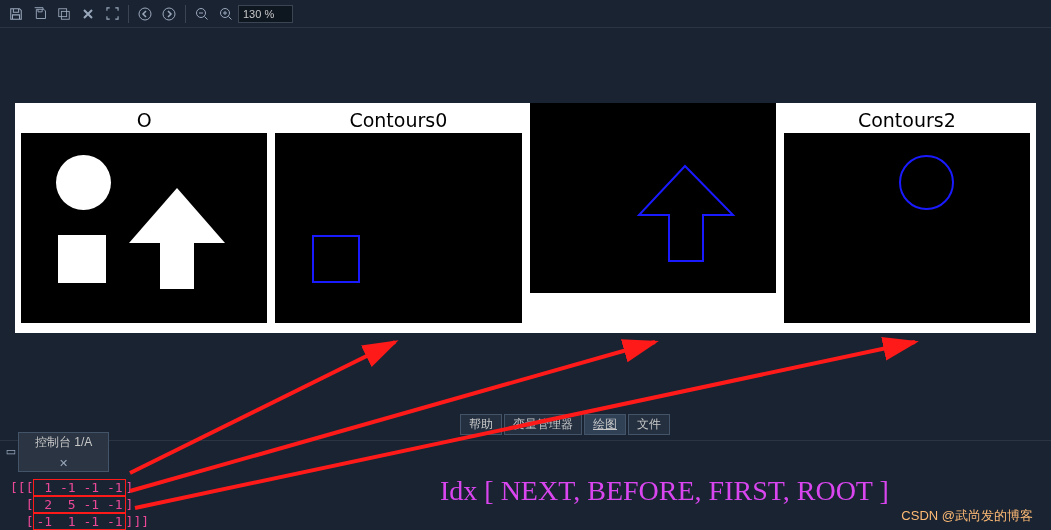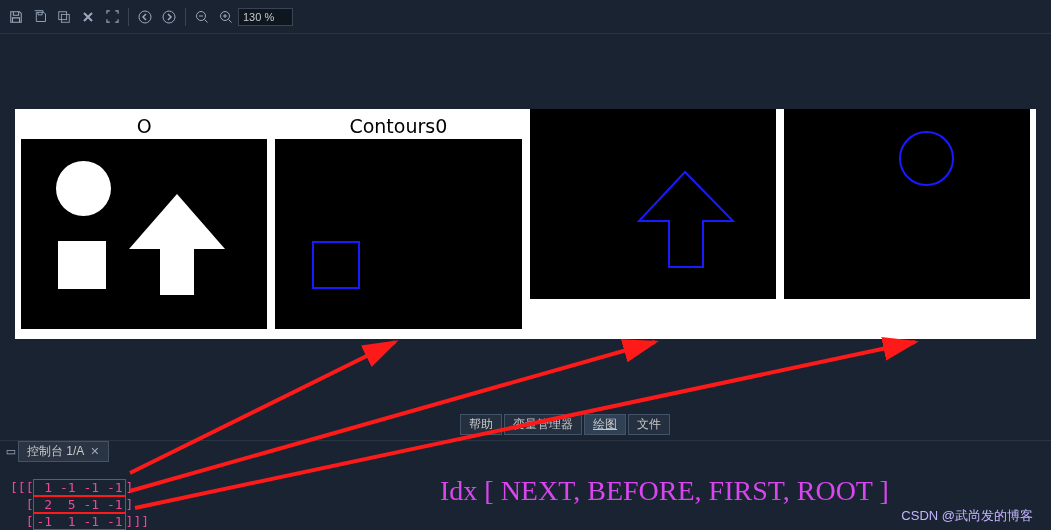--- a/index.html
+++ b/index.html
@@ -6,21 +6,21 @@
   body {
     width: 1051px;
     height: 530px;
     background: #1a2332;
     font-family: Arial, sans-serif;
     color: #c8c8c8;
     overflow: hidden;
     position: relative;
   }
   .toolbar {
-    height: 34px;
+    height: 28px;
     background: #1a2332;
     display: flex;
     align-items: center;
     padding: 0 4px;
     border-bottom: 1px solid #2a3442;
   }
   .tool-btn {
     width: 24px;
     height: 24px;
     display: flex;
@@ -103,24 +103,25 @@
     border-top:1px solid #2a3442;
     display:flex;
     align-items:center;
     padding-left:4px;
   }
   .console-tab {
     background:#2a3442;
     border:1px solid #445468;
     color:#c8c8c8;
     font-size:12px;
-    padding:1px 8px;
+    padding:1px 16px;
     display:flex;
     align-items:center;
     gap:6px;
+    flex-direction:column;
   }
   .console-close { font-size:11px; cursor:pointer; color:#9aa8bc;}
   .console-icon { width:14px; font-size:11px; color:#9aa8bc; text-align:center;}
   .console-body {
     position:absolute;
     top:462px;
     left:10px;
     font-family: "Consolas", monospace;
     font-size:13px;
     color:#ec4899;
@@ -138,21 +139,21 @@
     top:475px;
     left:440px;
     color:#d946ef;
     font-size:28px;
     font-family: "Times New Roman", serif;
   }
   .watermark {
     position:absolute;
     bottom:5px;
     right:18px;
-    color:#c4b5fd;
+    color:#fdba74;
     font-size:13px;
   }
   svg.arrows { position:absolute; top:0; left:0; pointer-events:none;}
 </style>
 </head>
 <body>
 
 <div class="toolbar">
   <div class="tool-btn">
     <svg width="14" height="14" viewBox="0 0 16 16">
@@ -226,20 +227,21 @@
     </div>
   </div>
   <div class="subplot">
     <div class="subplot-img c-arrow">
       <svg width="250" height="190">
         <path d="M155 63 L203 112 L173 112 L173 158 L139 158 L139 112 L109 112 Z" fill="none" stroke="#1a1aff" stroke-width="2"></path>
       </svg>
     </div>
   </div>
   <div class="subplot">
+    <div class="subplot-title">Contours2</div>
     <div class="subplot-img">
       <div class="c-circle"></div>
     </div>
   </div>
 </div>
 
 <div class="tabs">
   <div class="tab">帮助</div>
   <div class="tab">变量管理器</div>
   <div class="tab active">绘图</div>

